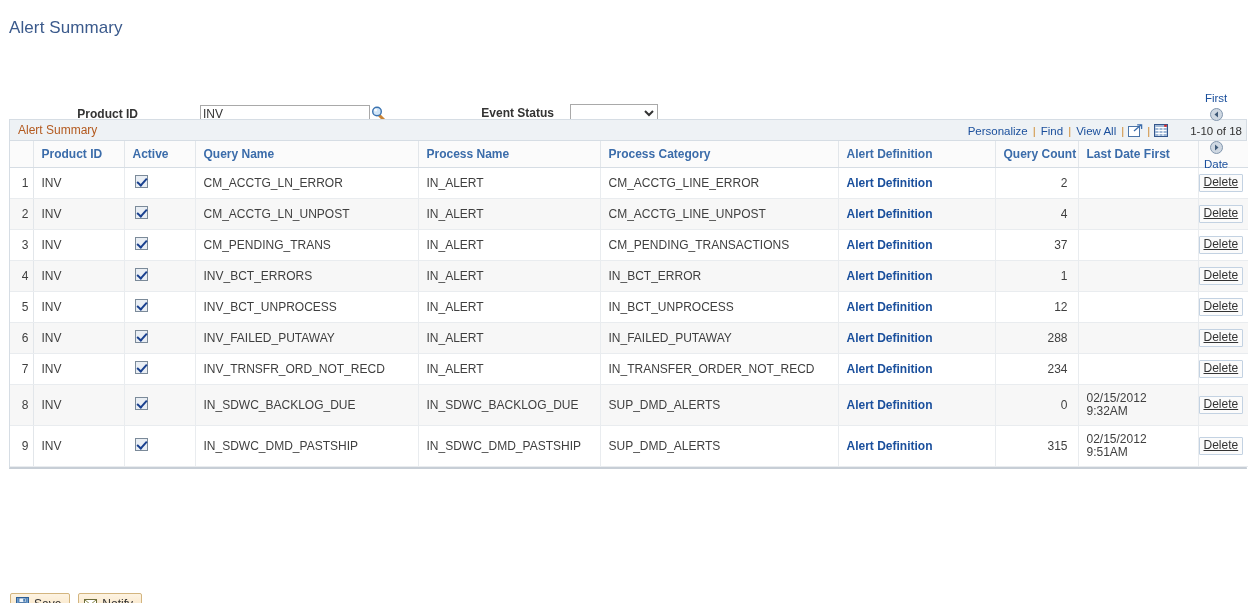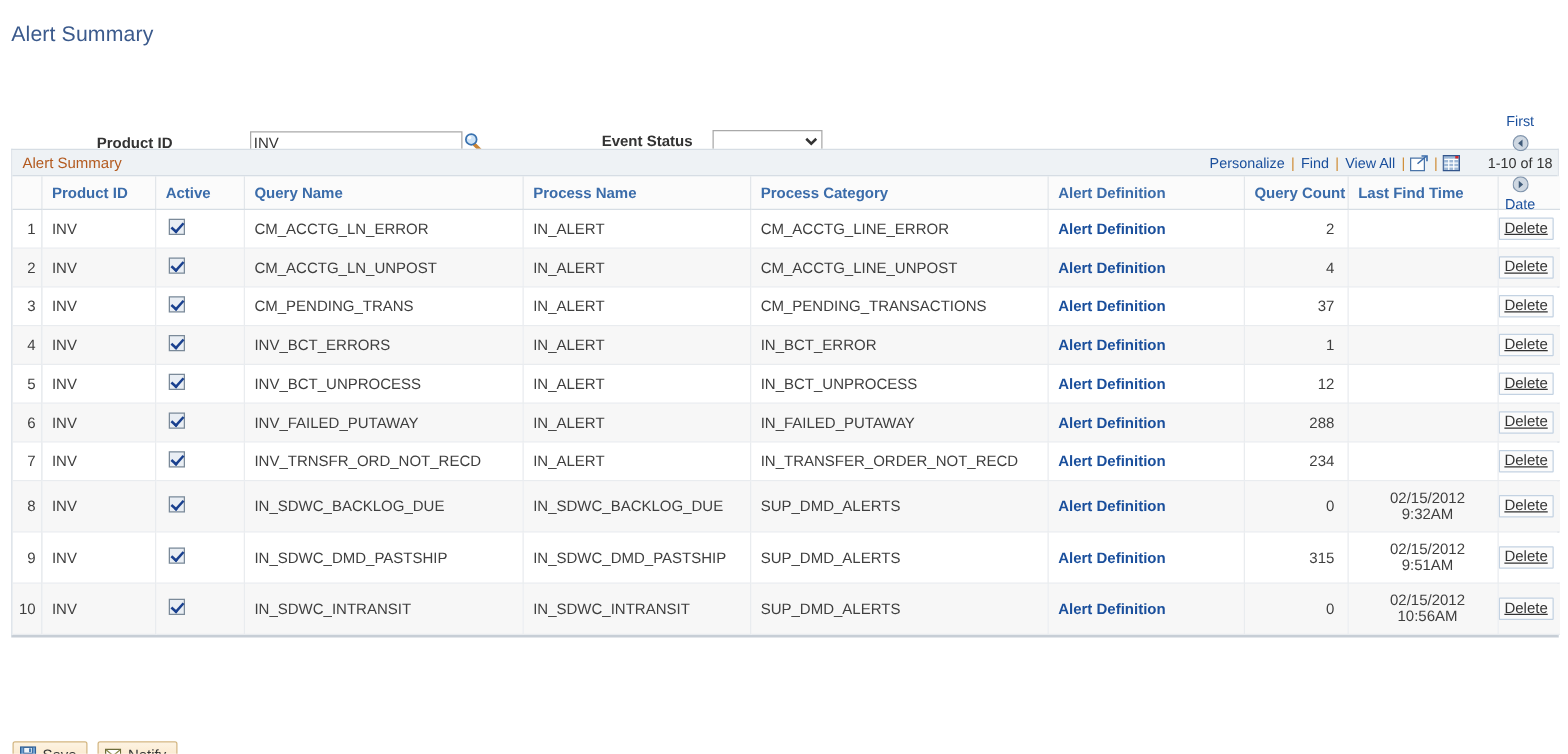--- a/index.html
+++ b/index.html
@@ -202,21 +202,21 @@
     padding-right: 4px;
     padding-left: 2px;
     color: #3f3f3f;
     border-right: 1px solid #e2e6ea;
   }
   table.dgrid td.num { text-align: right; padding-right: 10px; }
   table.dgrid td.center { text-align: left; padding-left: 10px; }
   table.dgrid td.act { border-right: none; text-align: left; padding: 4px 6px 4px 0; }
   td .grid-link { color: #1a4f9c; text-decoration: none; font-weight: bold; font-size: 12px; cursor: pointer; }
 
-  .datecell { line-height: 13px; white-space: normal; text-align: center; }
+  .datecell { line-height: 13px; white-space: normal; }
 
   .btn-delete {
     display: inline-block;
     background: #fbfbfb;
     border: 1px solid #c3d2e2;
     border-radius: 1px;
     color: #333333;
     font-family: "Liberation Sans", sans-serif;
     font-size: 12px;
     padding: 1px 4px 2px 4px;
@@ -353,21 +353,21 @@
       <thead>
         <tr>
           <th></th>
           <th>Product ID</th>
           <th>Active</th>
           <th>Query Name</th>
           <th>Process Name</th>
           <th>Process Category</th>
           <th>Alert Definition</th>
           <th class="num">Query Count</th>
-          <th>Last Find Time</th>
+          <th>Last Date First</th>
           <th class="blank"></th>
         </tr>
       </thead>
       <tbody>
           <tr class="odd">
             <td class="rownum">1</td>
             <td>INV</td>
             <td class="center"><span class="chk checked"></span></td>
             <td>CM_ACCTG_LN_ERROR</td>
             <td>IN_ALERT</td>
@@ -464,32 +464,20 @@
           <tr class="odd">
             <td class="rownum">9</td>
             <td>INV</td>
             <td class="center"><span class="chk checked"></span></td>
             <td>IN_SDWC_DMD_PASTSHIP</td>
             <td>IN_SDWC_DMD_PASTSHIP</td>
             <td>SUP_DMD_ALERTS</td>
             <td><a class="grid-link">Alert Definition</a></td>
             <td class="num">315</td>
             <td class="datecell">02/15/2012<br>9:51AM</td>
-            <td class="act"><span class="btn-delete">Delete</span></td>
-          </tr>
-          <tr class="even">
-            <td class="rownum">10</td>
-            <td>INV</td>
-            <td class="center"><span class="chk checked"></span></td>
-            <td>IN_SDWC_INTRANSIT</td>
-            <td>IN_SDWC_INTRANSIT</td>
-            <td>SUP_DMD_ALERTS</td>
-            <td><a class="grid-link">Alert Definition</a></td>
-            <td class="num">0</td>
-            <td class="datecell">02/15/2012<br>10:56AM</td>
             <td class="act"><span class="btn-delete">Delete</span></td>
           </tr>
         </tbody>
     </table>
   </div>
 
   <div class="footer">
     <button class="btn-tool">
       <span class="ic">
         <svg width="13" height="13" viewBox="0 0 13 13">

